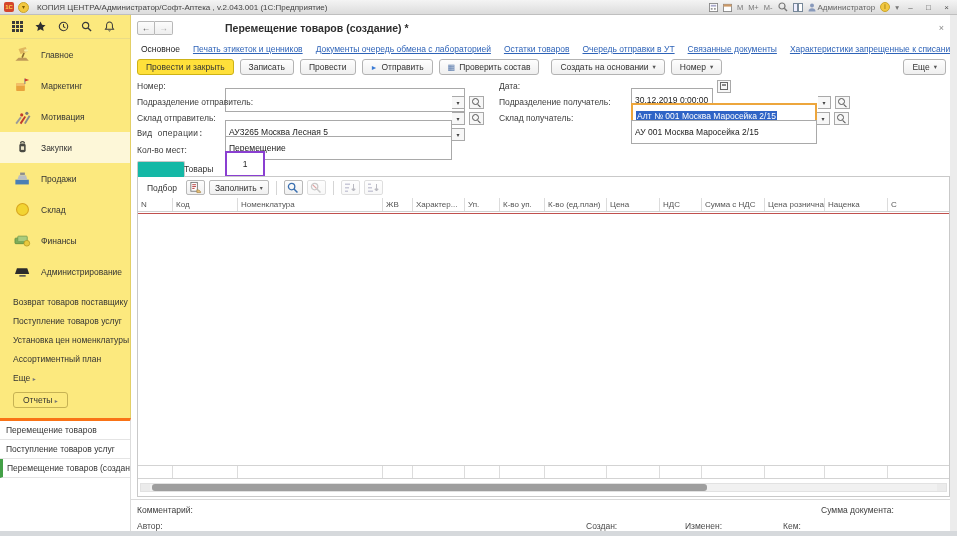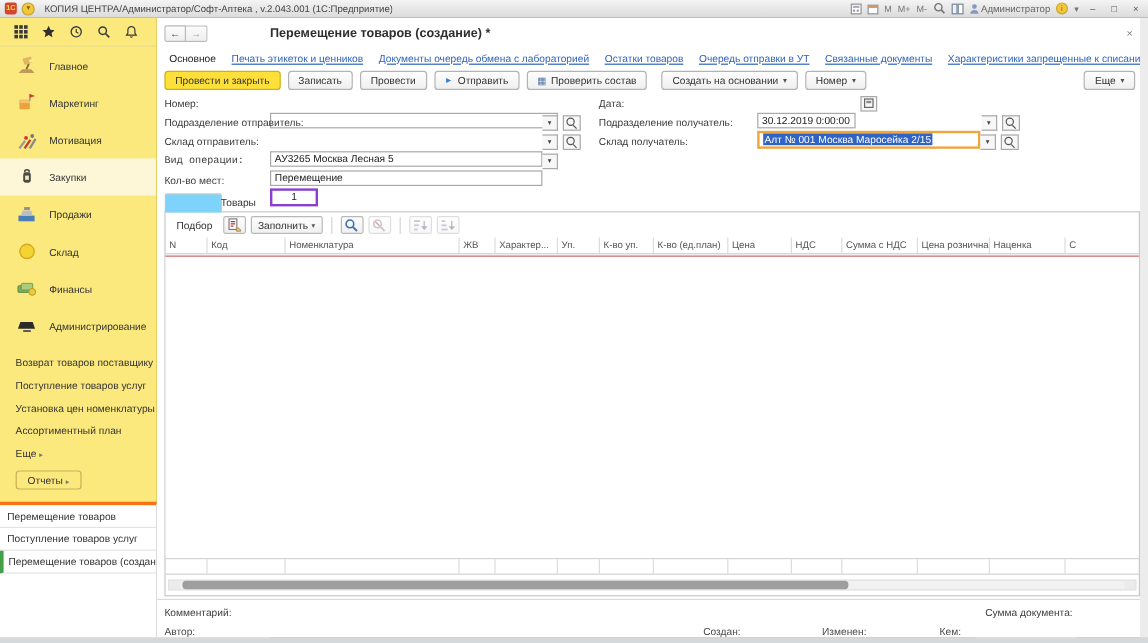--- a/index.html
+++ b/index.html
@@ -71,40 +71,40 @@
   .btn.primary { background:#ffe03a; border-color:#cdb216; }
   .btn .bico-send { color:#3a7bd5; font-size:7px; }
   .btn .bico-grid { color:#5577aa; font-size:8px; }
   .btn .caret { font-size:6.5px; color:#555; }
   .btn-more { position:absolute; right:0; }
 
   
   .frow { position:absolute; height:14px; display:flex; align-items:center; }
   .flabel { font-size:8.5px; color:#3c3c3c; white-space:nowrap; }
   .fld { height:13px; border:1px solid #a9a9a9; background:#fff; display:flex; align-items:center;
-    padding:0 3px; font-size:8.5px; color:#222; overflow:hidden; white-space:nowrap;margin-top:28px; }
+    padding:11px 3px; font-size:8.5px; color:#222; overflow:hidden; white-space:nowrap;margin-top:28px; }
   .combo { width:13px; height:13px; border:1px solid #a9a9a9; border-left:none; background:#f7f7f7;
     text-align:center; font-size:6px; line-height:12px; color:#444; cursor:pointer; }
   .magbtn { width:15px; height:13px; border:1px solid #a9a9a9; background:#f7f7f7; margin-left:2px;
     display:flex; align-items:center; justify-content:center; cursor:pointer; }
   .magico { display:inline-block; width:9px; height:9px; position:relative; }
   .magico::before { content:""; position:absolute; left:0; top:0; width:5px; height:5px;
     border:1px solid #555; border-radius:50%; }
   .magico::after { content:""; position:absolute; left:6px; top:6px; width:3.5px; height:1.2px;
     background:#555; transform:rotate(45deg); transform-origin:0 0; }
   .calbtn { width:14px; height:13px; border:1px solid #a9a9a9; background:#f7f7f7; margin-left:2px;
     display:flex; align-items:center; justify-content:center; cursor:pointer; }
   .calico { width:8px; height:8px; border:1px solid #666; position:relative; }
   .calico::before { content:""; position:absolute; top:1px; left:1px; right:1px; height:2px; background:#888; }
   .fld.focus-orange { border:2px solid #eda63c; height:15px; }
   .sel-text { background:#2f64c6; color:#fff; padding:0 1px; }
   .fld.qty { border:2px solid #8a3fd1; height:15px; width:40px; justify-content:center; }
 
   
-  .gtab { position:absolute; top:146px; left:6px; width:46px; height:16px; background:#7dd3fc;
+  .gtab { position:absolute; top:146px; left:6px; width:46px; height:16px; background:#14b8a6;
     border:1px solid #c9c9c9; border-bottom:none; border-radius:2px 2px 0 0; z-index:2;
     font-size:8.5px; text-align:center; line-height:15px; color:#333; cursor:pointer;padding-left:46px; }
   .gbox { position:absolute; top:161px; left:6px; width:813px; height:321px;
     border:1px solid #c9c9c9; background:#fff; }
   .gtoolbar { position:absolute; top:2px; left:4px; height:17px; display:flex; align-items:center; gap:4px; }
   .flatbtn { font-size:8.5px; color:#333; padding:2px 5px; cursor:pointer; }
   .tbtn { height:15px; border:1px solid #b8b8b8; border-radius:2px; background:linear-gradient(#fdfdfd,#f0f0f0);
     display:inline-flex; align-items:center; gap:3px; padding:0 5px; font-size:8.5px; cursor:pointer; }
   .tbtn.ic { width:19px; justify-content:center; padding:0; }
   .tbtn.disabled { opacity:.45; }
@@ -413,20 +413,21 @@
     </div>
 
     <div class="frow" style="top:96px; left:6px; right:0;">
       <span class="flabel abs" style="left:0;">Склад отправитель:</span>
       <span class="fld abs" style="left:88px; width:227px;">АУ3265 Москва Лесная 5</span>
       <span class="combo abs" style="left:315px;">▾</span>
       <span class="magbtn abs" style="left:330px;">
           <span class="magico"></span>
         </span>
       <span class="flabel abs" style="left:362px;">Склад получатель:</span>
+      <span class="fld abs" style="left:494px; width:186px;">АУ 001 Москва Маросейка 2/15</span>
       <span class="combo abs" style="left:680px;">▾</span>
       <span class="magbtn abs" style="left:695px;">
           <span class="magico"></span>
         </span>
     </div>
 
     <div class="frow" style="top:112px; left:6px; right:0;">
       <span class="flabel abs" style="left:0;font-family:Liberation Mono, monospace;">Вид операции:</span>
       <span class="fld abs" style="left:88px; width:227px;">Перемещение</span>
       <span class="combo abs" style="left:315px;">▾</span>

